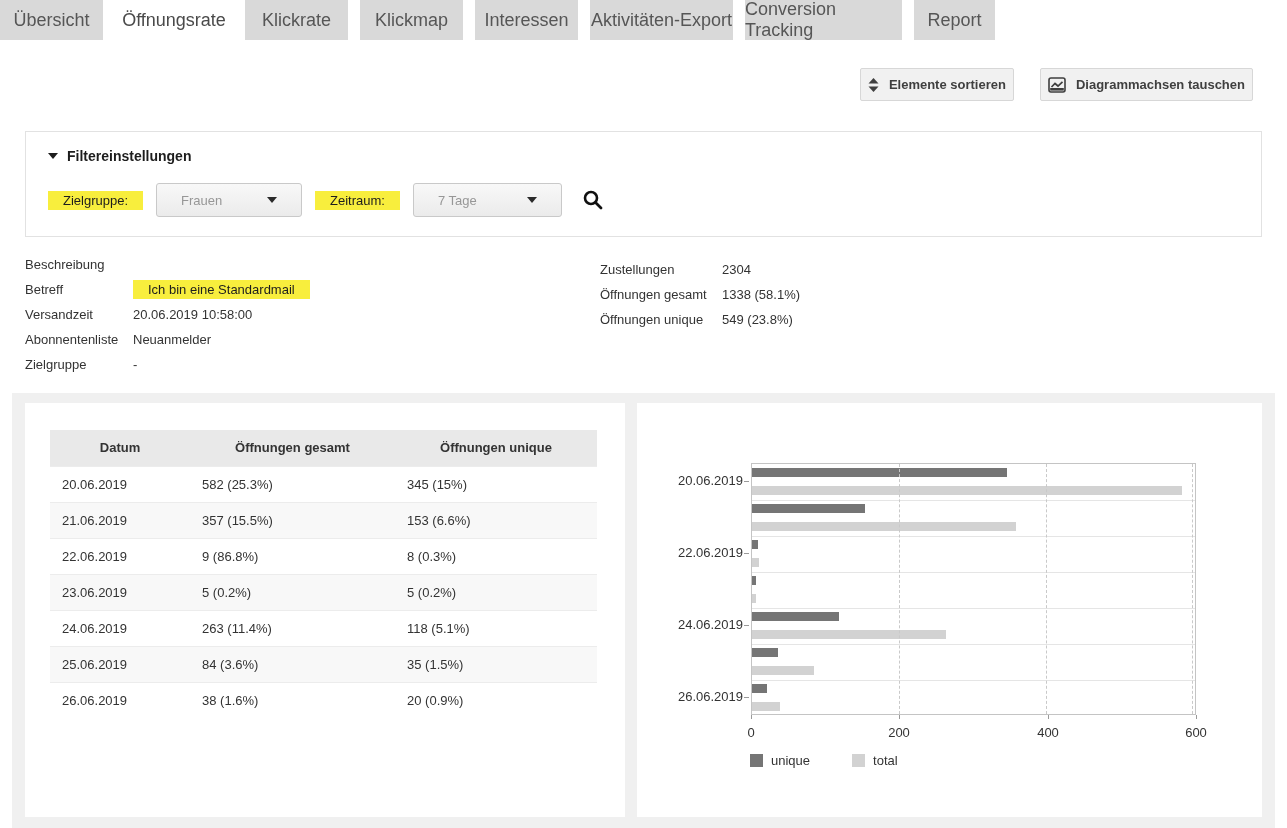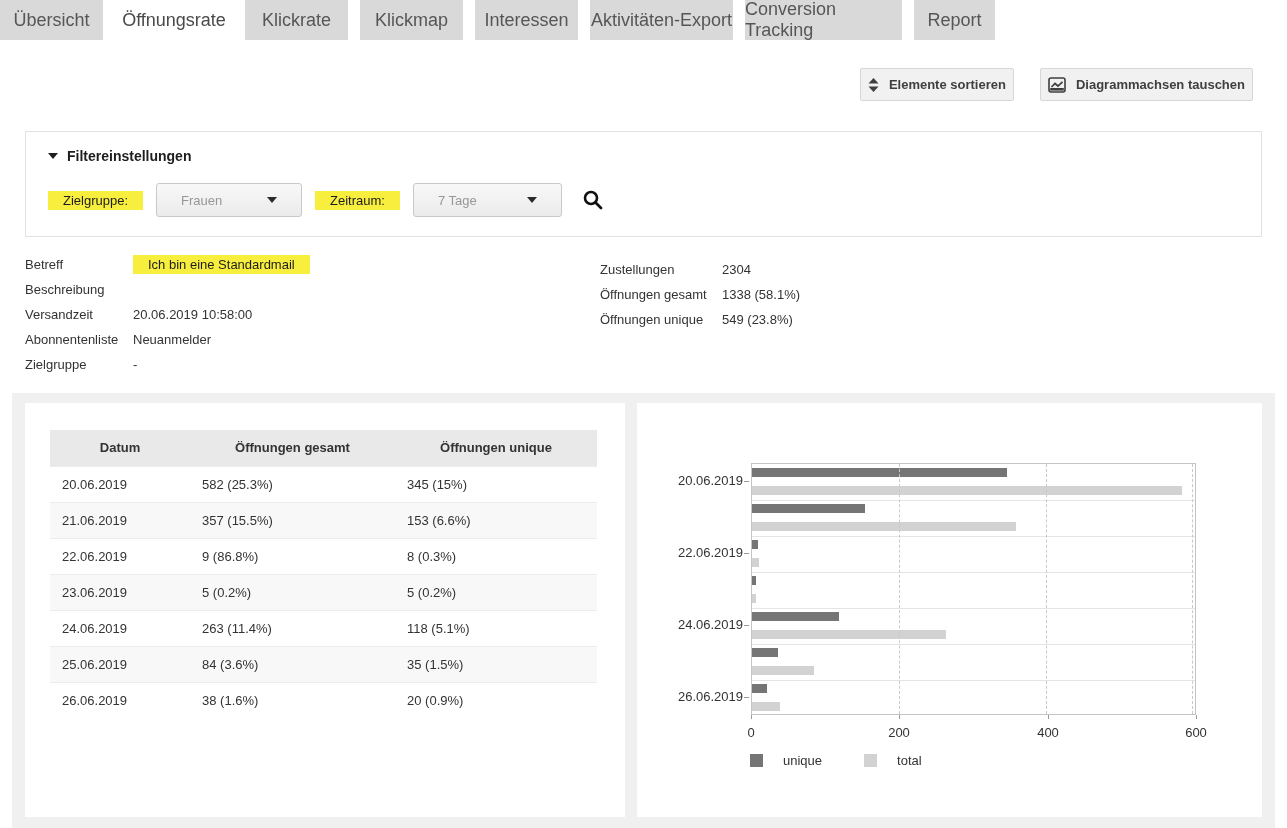--- a/index.html
+++ b/index.html
@@ -67,21 +67,21 @@
   .bar { position:absolute; left:0; height:9px; }
   .gridline { position:absolute; top:0; bottom:0; width:0; border-left:1px dashed #c9c9c9; }
   .groupsep { position:absolute; left:0; right:0; height:1px; background:#e5e5e5; }
   .ylab { position:absolute; left:0; width:106px; text-align:right; font-size:13px; color:#333; }
   .ytick { position:absolute; left:107px; width:5px; height:1px; background:#9a9a9a; }
   .xlab { position:absolute; top:322px; transform:translateX(-50%); font-size:13px; color:#333; }
   .xtick { position:absolute; top:312px; width:1px; height:4px; background:#9a9a9a; }
   .x0{left:114px}.x1{left:262px}.x2{left:411px}.x3{left:559px}
   .legend { position:absolute; left:113px; top:350px; display:flex; gap:42px; align-items:center;
             font-size:13px; color:#333; }
-  .legend-item { display:flex; align-items:center; gap:20px;text-align:right; }
+  .legend-item { display:flex; align-items:center; gap:8px;text-align:right; }
   .legend-swatch { width:13px; height:13px; }
 </style>
 </head>
 <body>
 
 <div id="app">
 
   <div class="tabbar">
     <div class="tab tw1">Übersicht</div>
     <div class="tab tw2 active">Öffnungsrate</div>
@@ -135,26 +135,26 @@
         <svg width="22" height="22" viewBox="0 0 22 22">
             <circle cx="9" cy="9" r="6" fill="none" stroke="#111" stroke-width="2.6"></circle>
             <line x1="13.5" y1="13.5" x2="19" y2="19" stroke="#111" stroke-width="2.8" stroke-linecap="round"></line>
           </svg>
       </span>
     </div>
   </div>
 
   <div class="details">
     <div class="row">
+      <span class="lbl">Beschreibung</span>
+      <span></span>
+    </div>
+    <div class="row">
       <span class="lbl">Betreff</span>
       <span class="hl">Ich bin eine Standardmail</span>
-    </div>
-    <div class="row">
-      <span class="lbl">Beschreibung</span>
-      <span></span>
     </div>
     <div class="row">
       <span class="lbl">Versandzeit</span>
       <span>20.06.2019 10:58:00</span>
     </div>
     <div class="row">
       <span class="lbl">Abonnentenliste</span>
       <span>Neuanmelder</span>
     </div>
     <div class="row">

